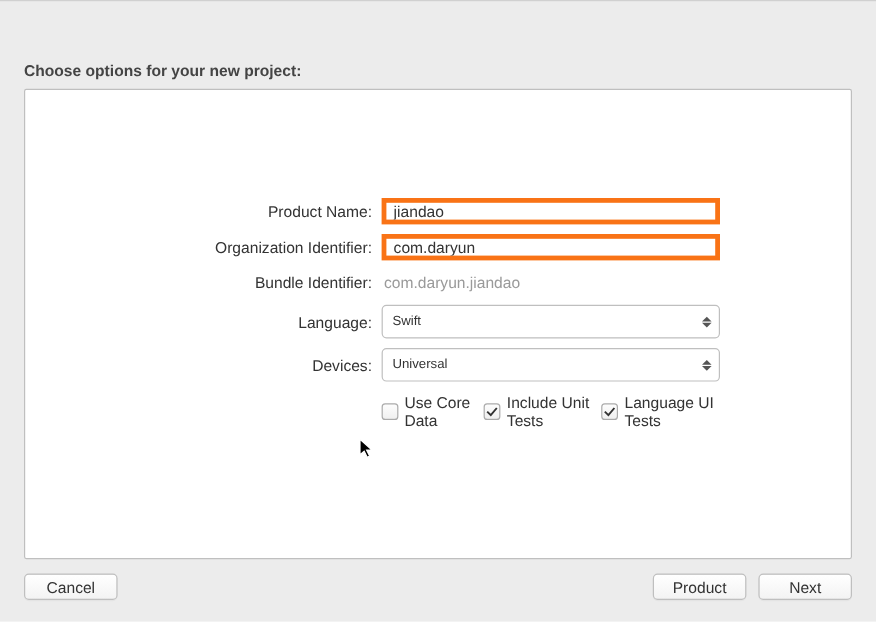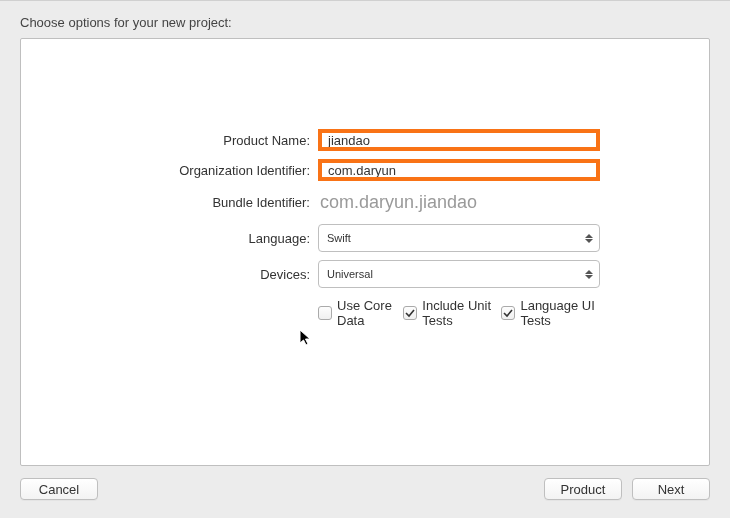--- a/index.html
+++ b/index.html
@@ -19,23 +19,24 @@
     .sheet {
       width: 730px;
       height: 518px;
       display: flex;
       flex-direction: column;
       padding: 0;
       border-top: 1px solid #d0d0d0;
     }
     .heading {
       font-size: 13px;
-      font-weight: 400;
+      font-weight: 700;
       color: #444;
       padding: 14px 20px 8px 20px;
+      margin-top: 36px;
     }
     .panel {
       flex: 1;
       margin: 0 20px 12px 20px;
       background: #fff;
       border: 1px solid #bfbfbf;
       border-radius: 2px;
       position: relative;
       padding: 90px 40px 40px 40px;
     }
@@ -66,21 +67,21 @@
       height: 22px;
       padding: 2px 6px;
       font-size: 13px;
       color: #333;
       border: 4px solid #f97316;
       border-radius: 0;
       background: #fff;
       outline: none;
     }
     .readonly-val {
-      font-size: 18px;
+      font-size: 13px;
       color: #9a9a9a;
       padding: 3px 2px;
       display: inline-block;
     }
     .select {
       width: 100%;
       height: 24px;
       border: 1px solid #bfbfbf;
       border-radius: 4px;
       background: #fff;

